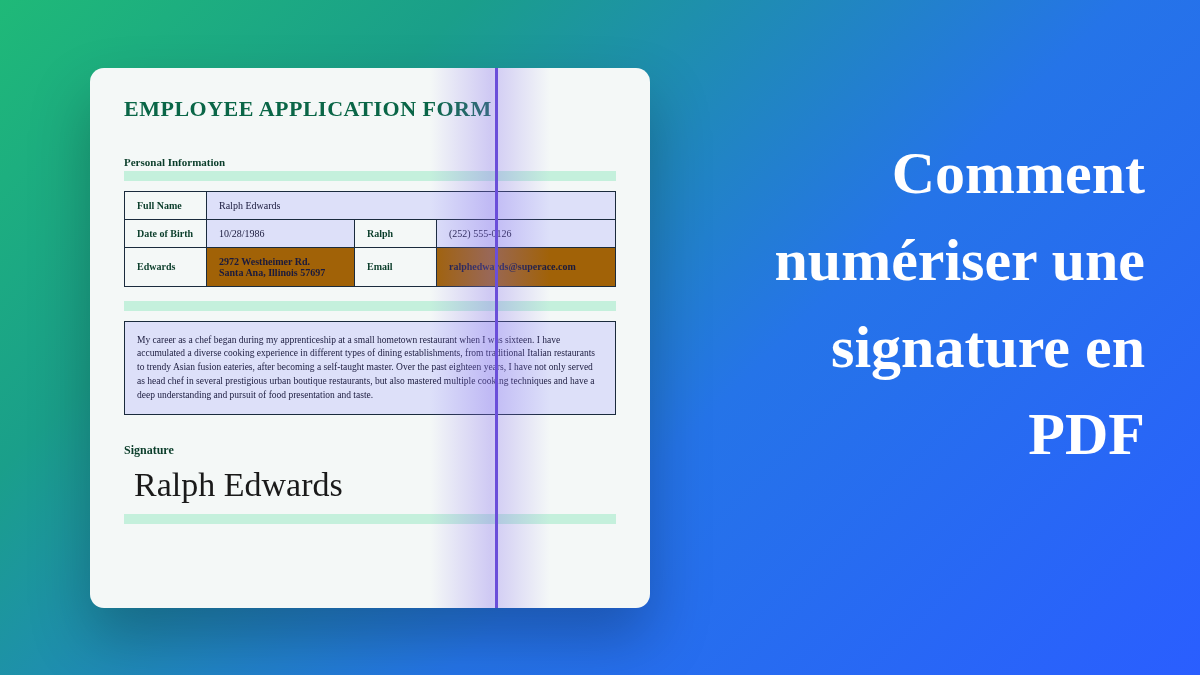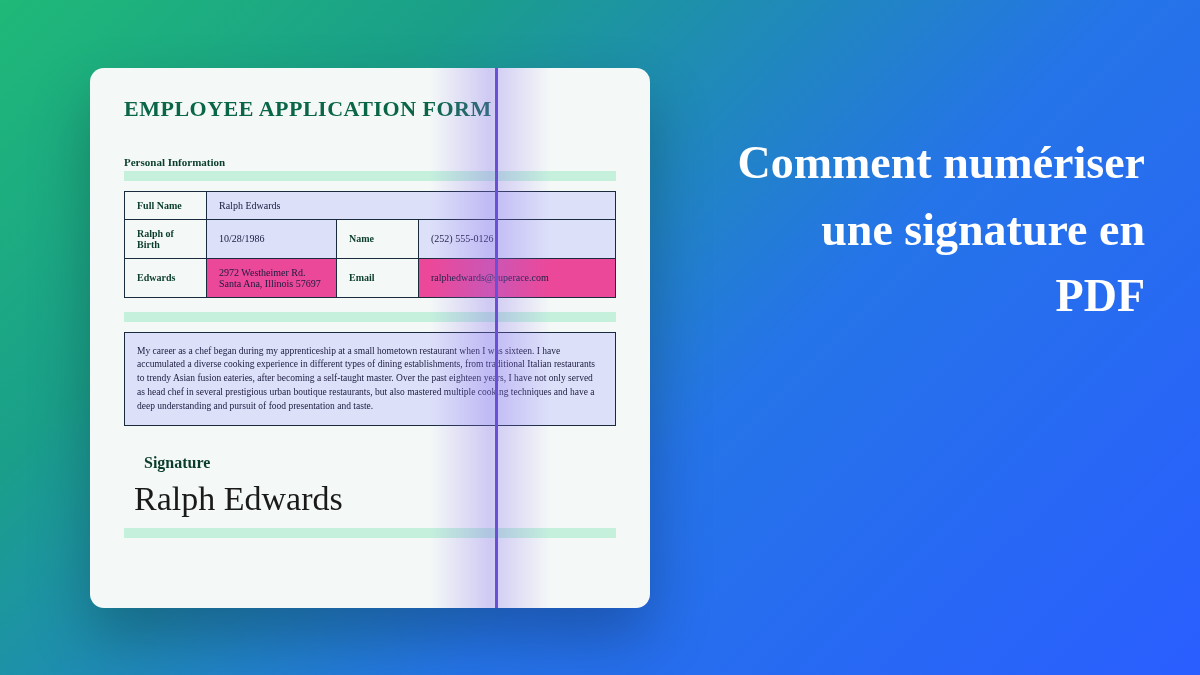--- a/index.html
+++ b/index.html
@@ -77,57 +77,56 @@
 .form-table td.label {
   font-weight: bold;
   width: 82px;
   font-family: Liberation Serif, serif;
 }
 .form-table td.value {
   background: #dde0f9;
   color: #1a1a3d;
 }
 .form-table td.value.addr {
-  background: #ec4899;
-  font-weight: normal;
+  background: #a16207;
+  font-weight: bold;
 }
 .history-box {
   border: 1px solid #1a2b3d;
   padding: 12px;
   font-size: 9.5px;
   line-height: 1.45;
   color: #1a1a3d;
   background: #dde0f9;
   margin-bottom: 28px;
 }
 .signature-label {
-  font-size: 16px;
+  font-size: 12px;
   font-weight: bold;
   color: #0a3d2a;
-  margin-left: 20px;
   margin-bottom: 8px;
 }
 .signature-text {
   font-family: 'Brush Script MT', cursive;
   font-size: 34px;
   color: #1a1a1a;
   margin-left: 10px;
   margin-bottom: 10px;
 }
 .bottom-bar {
   height: 10px;
   background: #c4f0dc;
 }
 .headline {
   position: absolute;
   right: 55px;
   top: 130px;
   width: 410px;
   color: #fff;
-  font-size: 46px;
+  font-size: 60px;
   font-weight: bold;
   line-height: 1.45;
   text-align: right;
   font-family: Georgia, serif;
 }
 </style>
 </head>
 <body>
 
 <div class="document-container">
@@ -139,23 +138,23 @@
   <div class="section-header">Personal Information</div>
   <div class="underline-bar"></div>
 
   <table class="form-table">
     <tbody>
         <tr>
       <td class="label">Full Name</td>
       <td class="value" colspan="3">Ralph Edwards</td>
     </tr>
     <tr>
-      <td class="label">Ralph of Birth</td>
-      <td class="value" style="width:130px">10/28/1986</td>
-      <td class="label" style="width:70px">Name</td>
+      <td class="label">Date of Birth</td>
+      <td class="value" style="width:148px">10/28/1986</td>
+      <td class="label" style="width:70px">Ralph</td>
       <td class="value">(252) 555-0126</td>
     </tr>
     <tr>
       <td class="label">Edwards</td>
       <td class="value addr">
         <span>2972 Westheimer Rd.</span><br>
         <span>Santa Ana, Illinois 57697</span>
       </td>
       <td class="label">Email</td>
       <td class="value addr">ralphedwards@superace.com</td>

